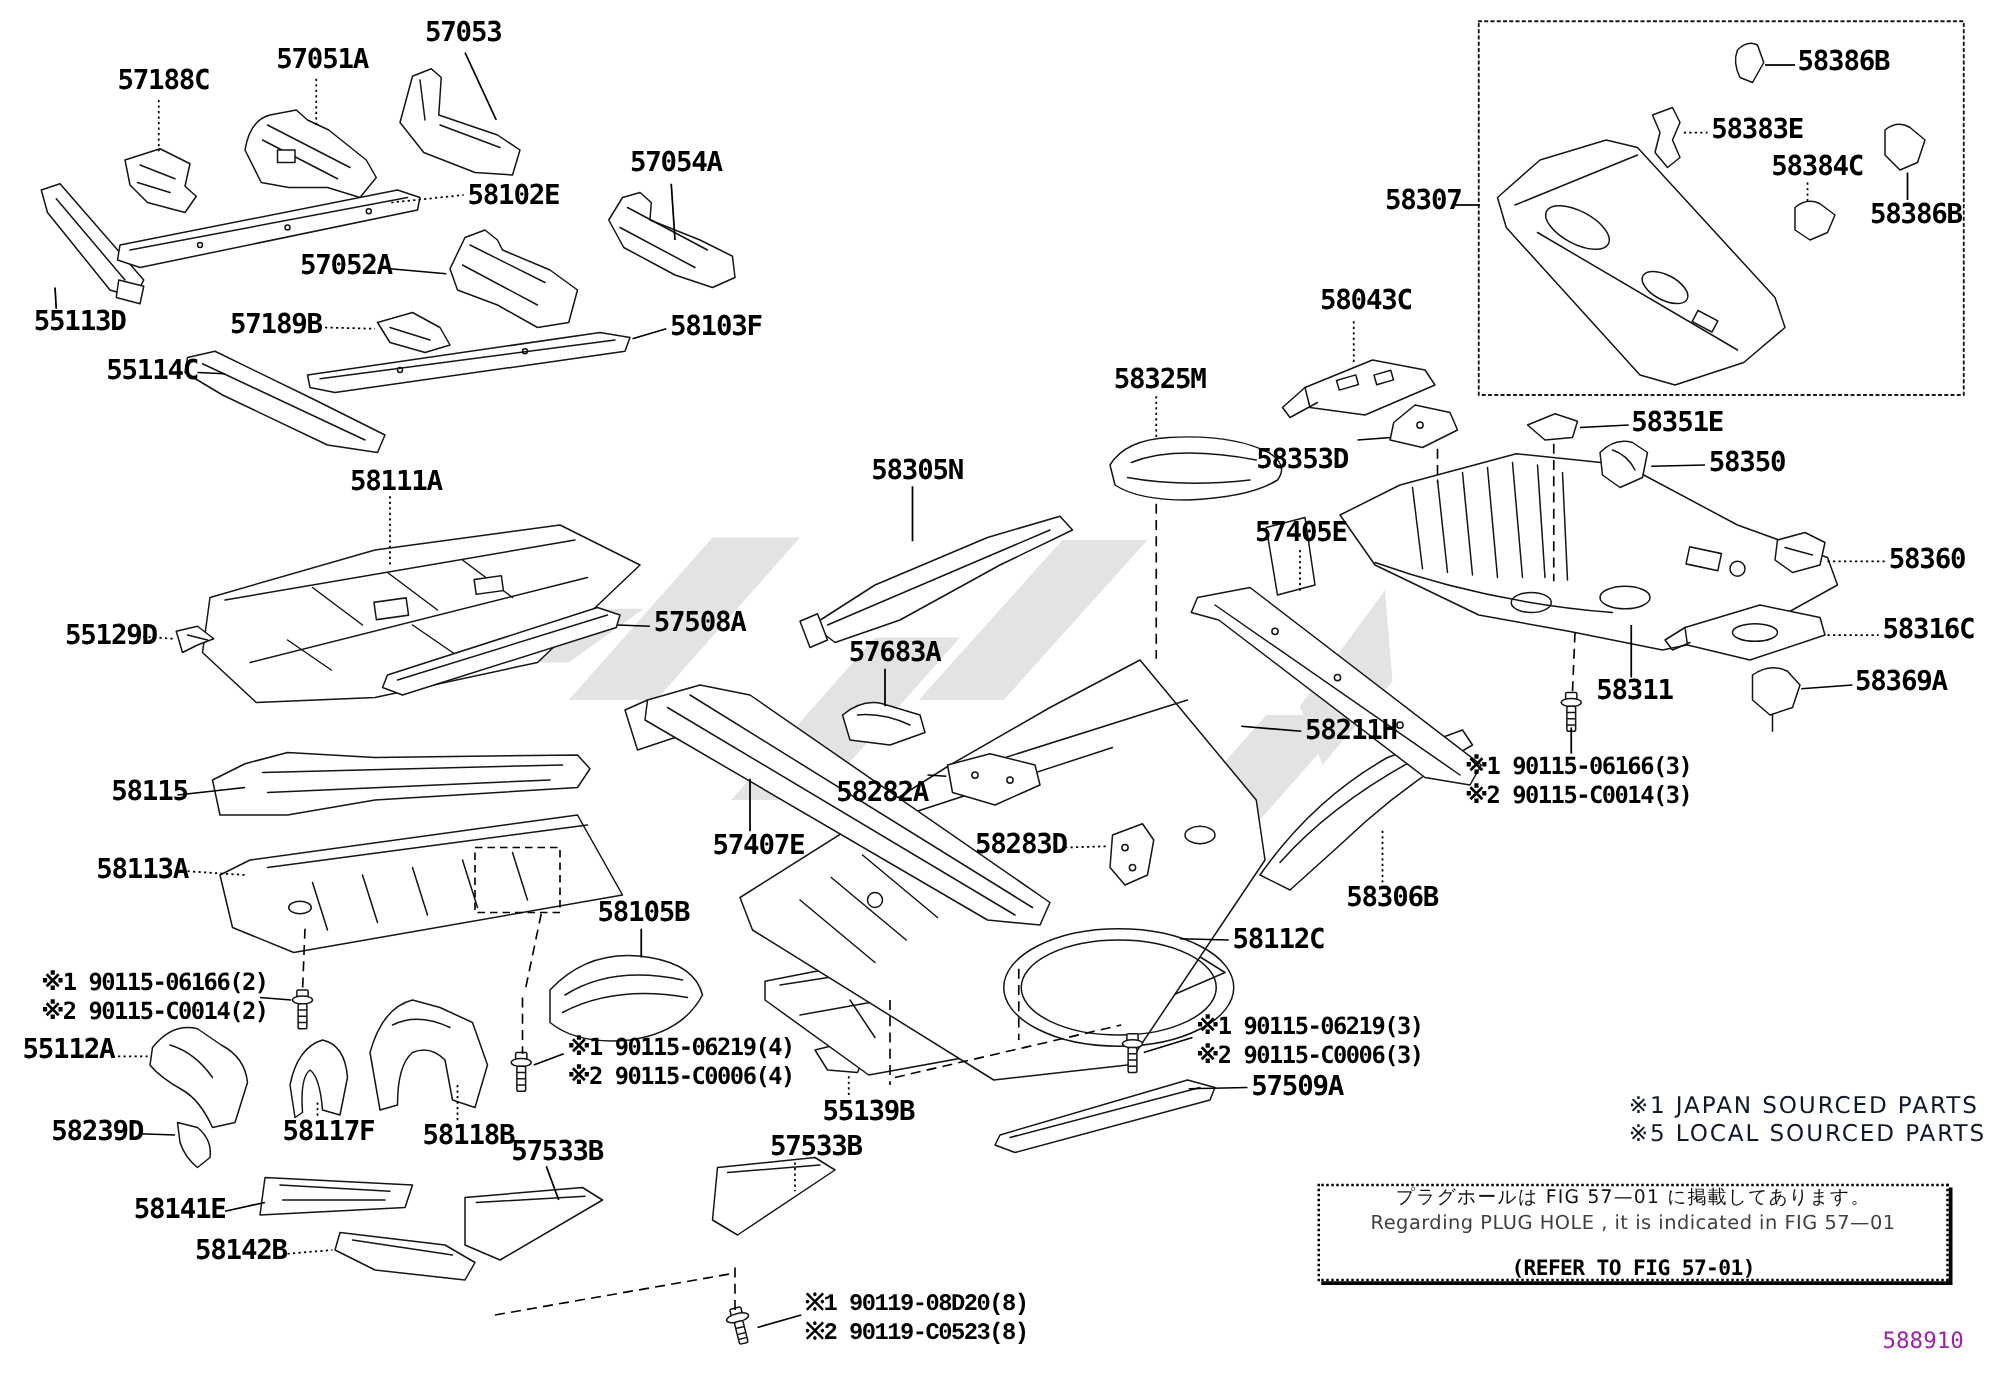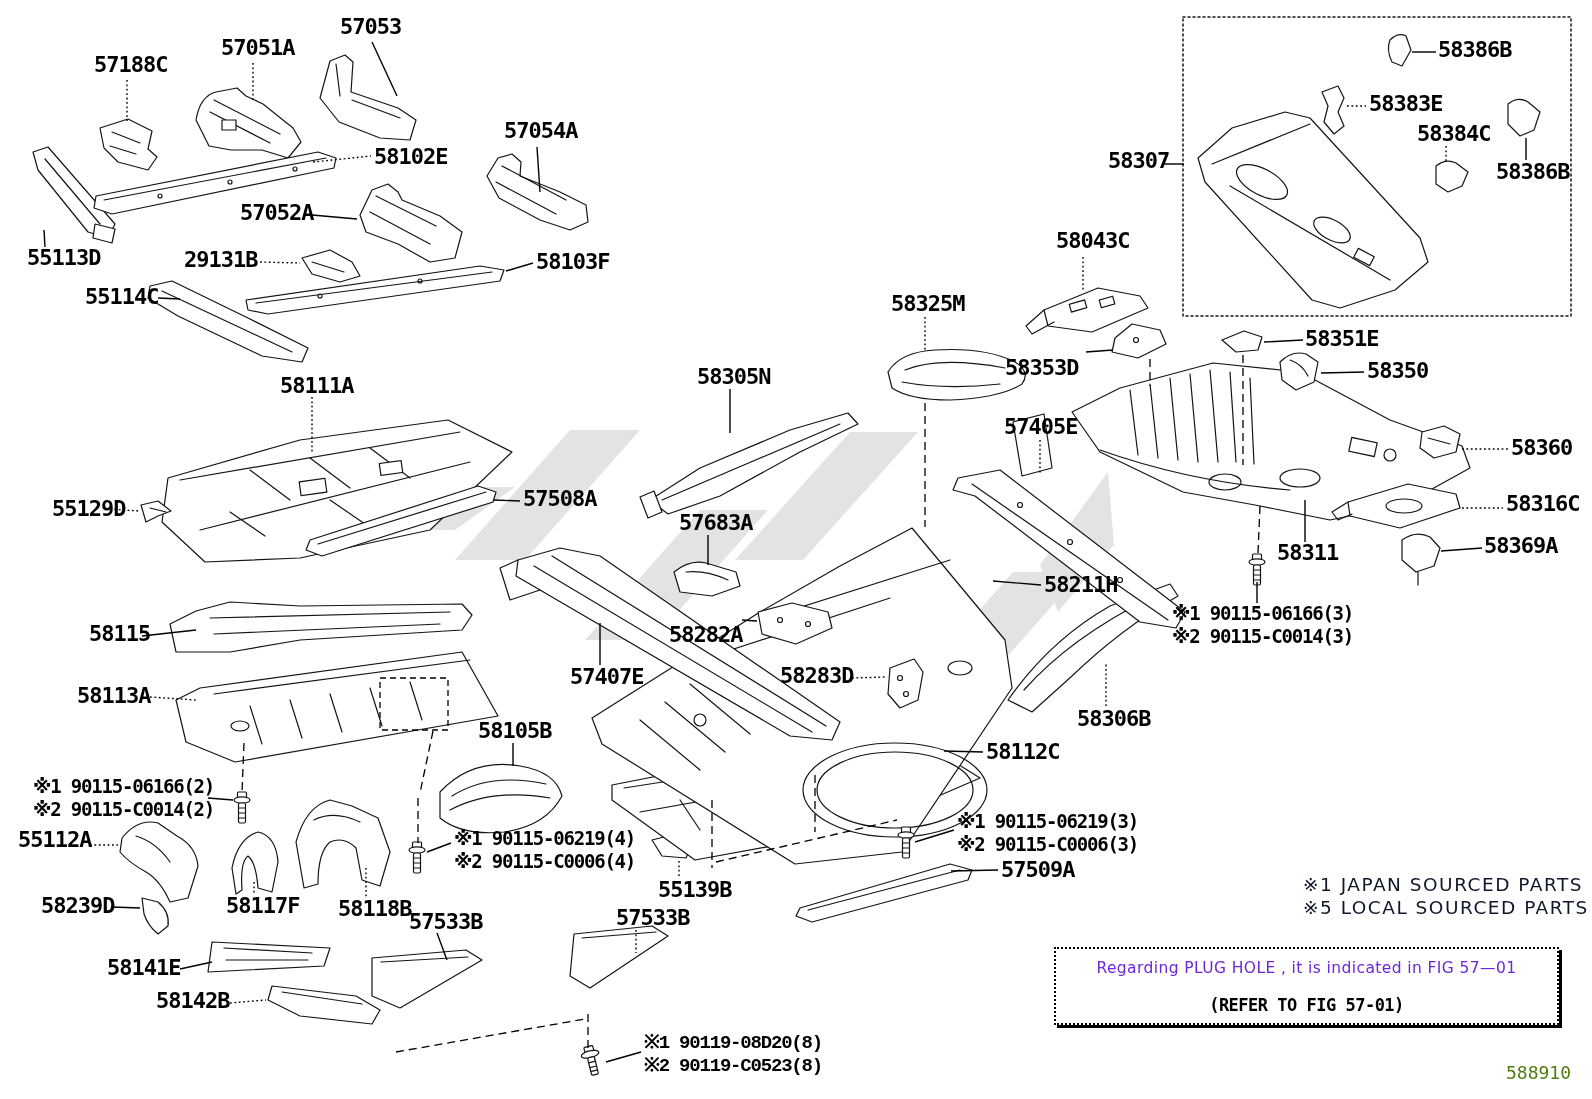--- a/index.html
+++ b/index.html
@@ -9,24 +9,24 @@
   .plabel{position:absolute;font:700 22px "DejaVu Sans Mono","DejaVu Sans",monospace;
           letter-spacing:-1px;color:#000;white-space:nowrap;line-height:20px;}
   .fnote{position:absolute;font:700 19px "DejaVu Sans Mono","DejaVu Sans",monospace;
          letter-spacing:-1.2px;color:#000;white-space:nowrap;line-height:23px;}
   .srcnote{position:absolute;font:400 18.5px "DejaVu Sans","Liberation Sans",sans-serif;
            letter-spacing:1.5px;color:#0f172a;white-space:nowrap;}
   #plugbox{position:absolute;left:1054px;top:947px;width:501px;height:74px;
            border:2px dotted #000;box-shadow:3px 3px 0 #000;background:#fff;
            display:flex;flex-direction:column;justify-content:center;align-items:center;}
   #plugbox .jp{font:400 15px "DejaVu Sans",sans-serif;letter-spacing:1px;color:#111;}
-  #plugbox .en{font:400 15.5px "DejaVu Sans",sans-serif;letter-spacing:.4px;color:#6d28d9;margin-top:2px;}
+  #plugbox .en{font:400 15.5px "DejaVu Sans",sans-serif;letter-spacing:.4px;color:#404040;margin-top:2px;}
   #plugbox .ref{font:700 17px "DejaVu Sans Mono",monospace;letter-spacing:-.5px;color:#000;margin-top:18px;}
   #figcode{position:absolute;left:1506px;top:1062px;font:400 18px "DejaVu Sans Mono",monospace;
-           color:#4d7c0f;letter-spacing:0;}
+           color:#a21caf;letter-spacing:0;}
 </style>
 </head>
 <body>
 
 <div id="stage">
 
 <svg id="art" width="1592" height="1099" viewBox="0 0 1592 1099">
 
   <g fill="#c2c2c2" opacity="0.45" stroke="none">
     <polygon points="455,560 570,430 640,430 525,560"></polygon>
@@ -426,21 +426,21 @@
 </svg>
 
 <div id="labels">
       <div class="plabel" style="left: 94px; top: 55px;">57188C</div>
       <div class="plabel" style="left: 221px; top: 38px;">57051A</div>
       <div class="plabel" style="left: 340px; top: 17px;">57053</div>
       <div class="plabel" style="left: 504px; top: 121px;">57054A</div>
       <div class="plabel" style="left: 374px; top: 147px;">58102E</div>
       <div class="plabel" style="left: 240px; top: 203px;">57052A</div>
       <div class="plabel" style="left: 27px; top: 248px;">55113D</div>
-      <div class="plabel" style="left: 184px; top: 250px;">29131B</div>
+      <div class="plabel" style="left: 184px; top: 250px;">57189B</div>
       <div class="plabel" style="left: 536px; top: 252px;">58103F</div>
       <div class="plabel" style="left: 85px; top: 287px;">55114C</div>
       <div class="plabel" style="left: 280px; top: 376px;">58111A</div>
       <div class="plabel" style="left: 52px; top: 499px;">55129D</div>
       <div class="plabel" style="left: 523px; top: 489px;">57508A</div>
       <div class="plabel" style="left: 89px; top: 624px;">58115</div>
       <div class="plabel" style="left: 77px; top: 686px;">58113A</div>
       <div class="plabel" style="left: 478px; top: 721px;">58105B</div>
       <div class="plabel" style="left: 18px; top: 830px;">55112A</div>
       <div class="plabel" style="left: 41px; top: 896px;">58239D</div>
@@ -494,19 +494,20 @@
       <div class="fnote" style="left: 1172px; top: 602px;">
         <div>※1 90115-06166(3)</div>
         <div>※2 90115-C0014(3)</div>
       </div>
     </div>
 
 <div class="srcnote" style="left:1303px;top:874px;">※1 JAPAN SOURCED PARTS</div>
 <div class="srcnote" style="left:1303px;top:897px;">※5 LOCAL SOURCED PARTS</div>
 
 <div id="plugbox">
+  <div class="jp">プラグホールは FIG  57—01 に掲載してあります。</div>
   <div class="en">Regarding  PLUG  HOLE , it is indicated in FIG  57—01</div>
   <div class="ref">(REFER  TO  FIG  57-01)</div>
 </div>
 
 <div id="figcode">588910</div>
 
 </div>
 
 </body></html>

